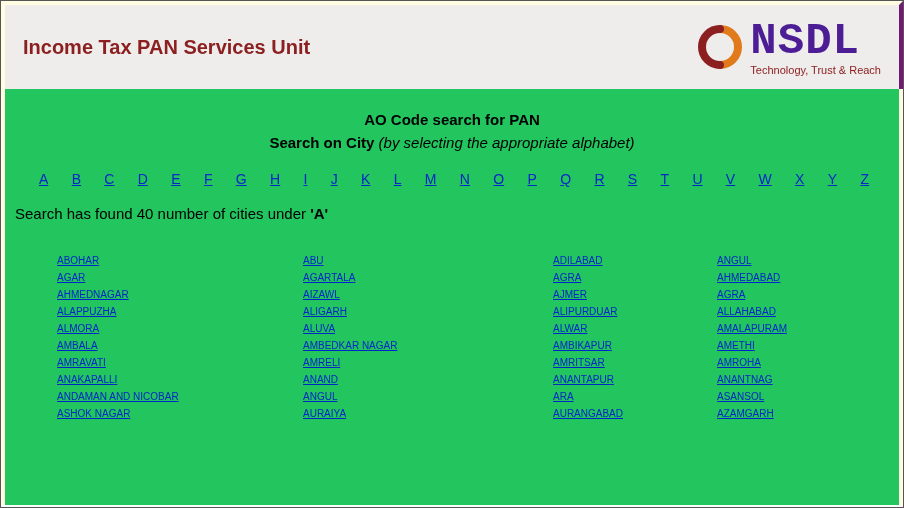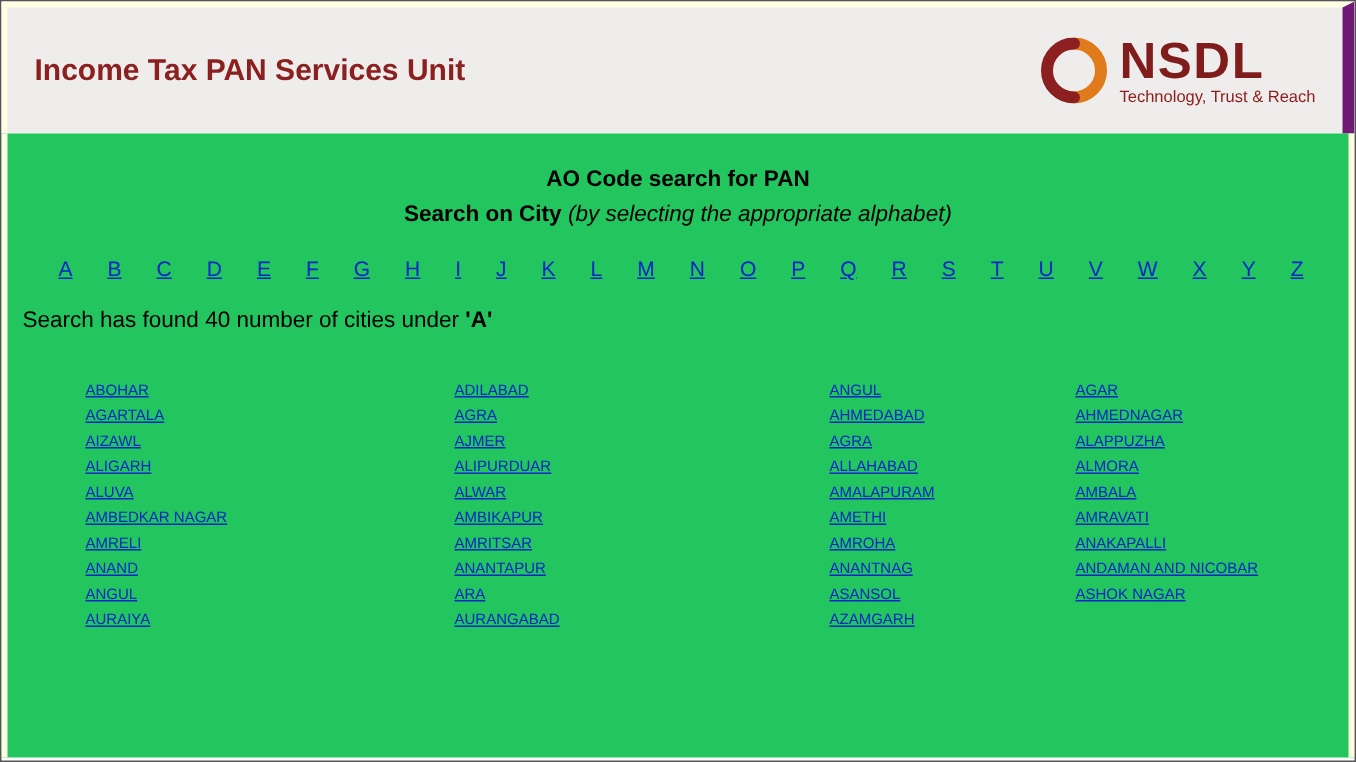--- a/index.html
+++ b/index.html
@@ -18,21 +18,21 @@
   }
   .header {
     height: 88px;
     background: #eeedeb;
     display: flex;
     align-items: center;
     justify-content: space-between;
     padding: 0 18px;
     border-top: 4px solid #fffde2;
     border-left: 4px solid #fffde2;
-    border-right: 8px solid #701a75;
+    border-right: 4px solid #701a75;
   }
   .header-title {
     color: #8c2020;
     font-size: 20px;
     font-weight: bold;
   }
   .logo-block {
     display: flex;
     align-items: center;
     gap: 8px;
@@ -42,25 +42,25 @@
     height: 44px;
     position: relative;
   }
   .logo-text {
     display: flex;
     flex-direction: column;
     align-items: flex-start;
     line-height: 1;
   }
   .logo-main {
-    color: #7f1d1d;
-    font-size: 34px;
+    color: #4c1d95;
+    font-size: 44px;
     font-weight: bold;
     letter-spacing: 1px;
-    font-family: Liberation Sans, sans-serif;
+    font-family: Liberation Mono, monospace;
   }
   .logo-sub {
     color: #8c2020;
     font-size: 11px;
     margin-top: 2px;
   }
   .content {
     background: #22c55e;
     padding: 16px 8px 20px 8px;
     min-height: 416px;
@@ -171,20 +171,21 @@
         <a href="#">Y</a>
         <a href="#">Z</a>
       </div>
 
     <div class="result-line">
       <span>Search has found 40 number of cities under </span><span class="bold">'A'</span>
     </div>
 
     <div class="city-grid" id="city-grid">
         <div><a href="#">ABOHAR</a></div>
+        <div><a href="#">ABU</a></div>
         <div><a href="#">ADILABAD</a></div>
         <div><a href="#">ANGUL</a></div>
         <div><a href="#">AGAR</a></div>
         <div><a href="#">AGARTALA</a></div>
         <div><a href="#">AGRA</a></div>
         <div><a href="#">AHMEDABAD</a></div>
         <div><a href="#">AHMEDNAGAR</a></div>
         <div><a href="#">AIZAWL</a></div>
         <div><a href="#">AJMER</a></div>
         <div><a href="#">AGRA</a></div>

